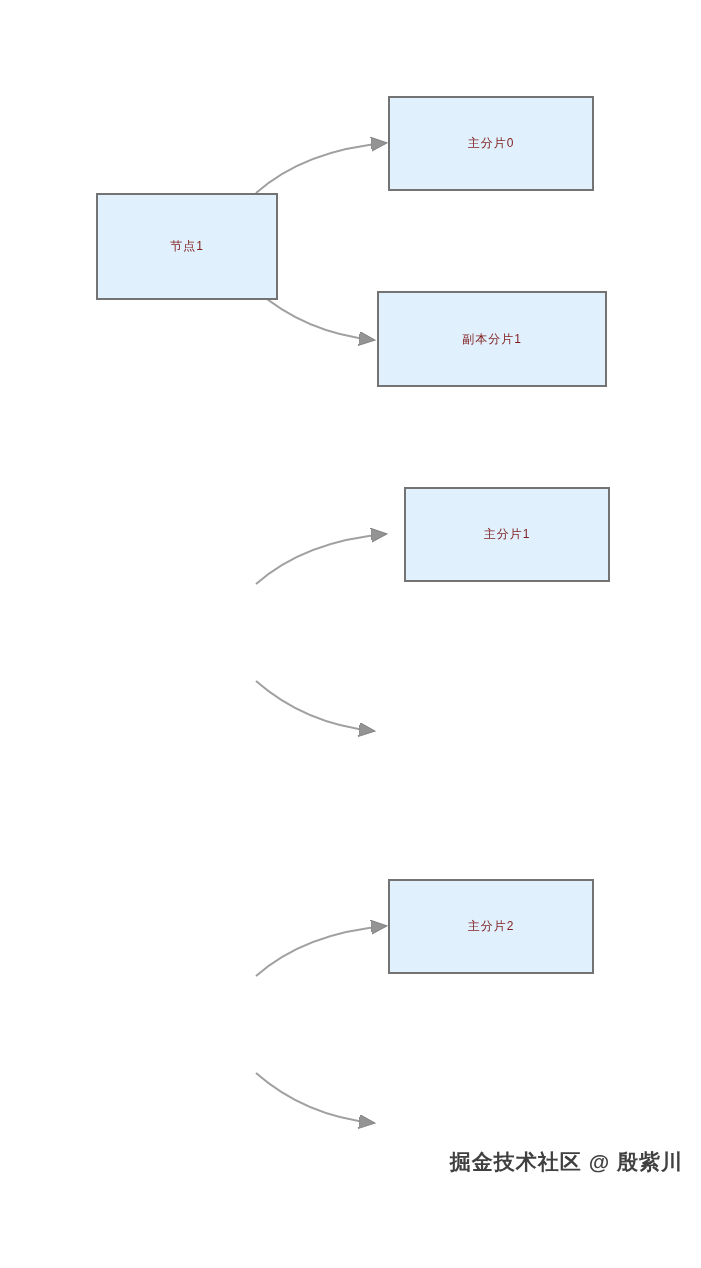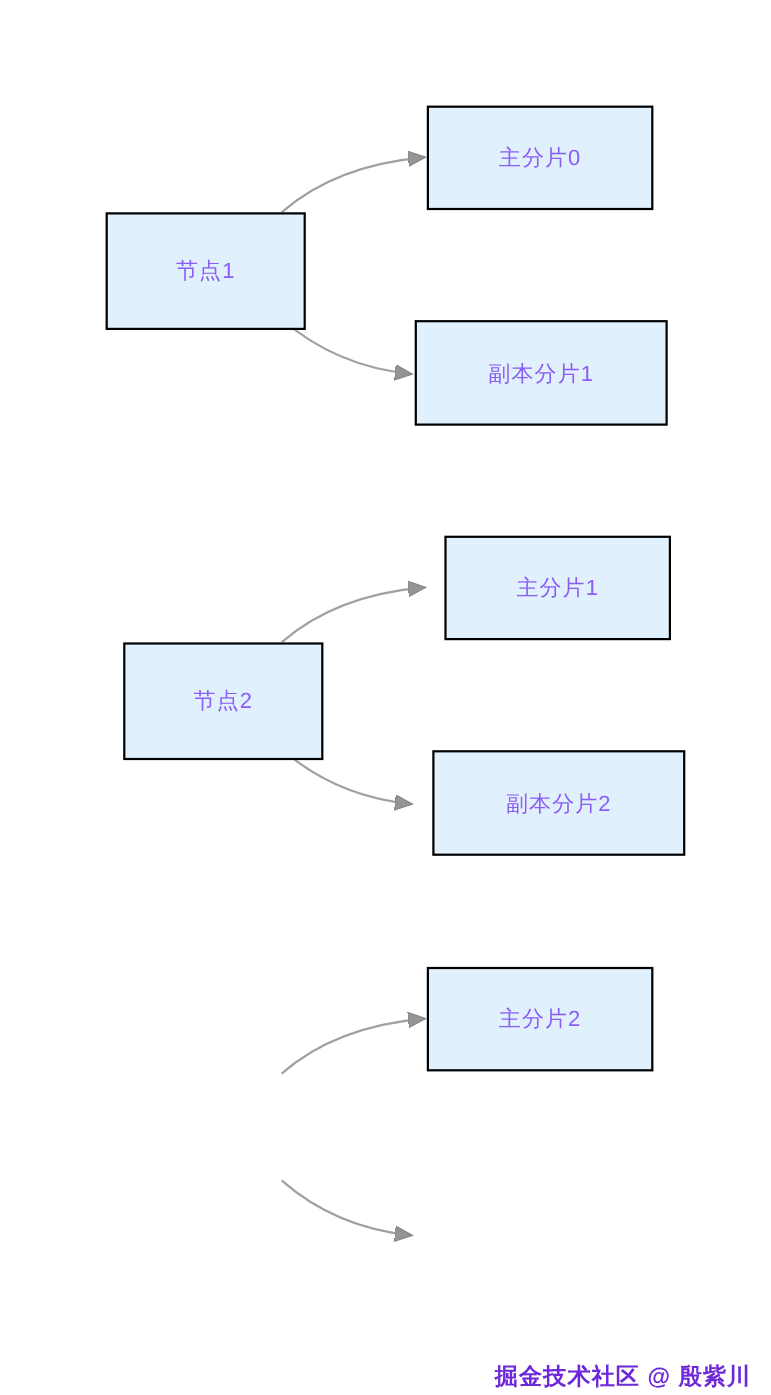--- a/index.html
+++ b/index.html
@@ -29,42 +29,42 @@
     width: 701px;
     height: 293px;
   }
   .group.g1 { top: 96px; }
   .group.g2 { top: 487px; margin-left: 16px; }
   .group.g3 { top: 879px; }
   .box {
     position: absolute;
     box-sizing: border-box;
     background: #e0f0fc;
-    border: 2px solid #000000;
+    border: 2px solid #737373;
     display: flex;
     align-items: center;
     justify-content: center;
-    font-size: 20px;
-    color: #8b5cf6;
+    font-size: 12px;
+    color: #7f1d1d;
     letter-spacing: 1px;
     white-space: nowrap;
   }
   .box.primary { left: 388px; top: 0;     width: 206px; height: 95px; }
   .box.node    { left: 96px;  top: 97px;  width: 182px; height: 107px; }
   .box.replica { left: 377px; top: 195px; width: 230px; height: 96px; }
   .watermark {
     position: absolute;
-    top: 1237px;
+    top: 1148px;
     left: 0;
     width: 683px;
     text-align: right;
     font-size: 21px;
     font-weight: bold;
     letter-spacing: 1px;
-    color: #6d28d9;
+    color: #404040;
     text-shadow: 2px 2px 0 #ffffff, 2px 2px 1px rgba(255,255,255,0.85);
   }
 </style>
 </head>
 <body>
 
 <div class="canvas">
 
   <svg class="arrows-layer" width="701" height="1268" viewBox="0 0 701 1268" xmlns="http://www.w3.org/2000/svg">
     <defs>
@@ -84,22 +84,20 @@
   </svg>
 
   <div class="group g1">
     <div class="box primary">主分片0</div>
     <div class="box node">节点1</div>
     <div class="box replica">副本分片1</div>
   </div>
 
   <div class="group g2">
     <div class="box primary">主分片1</div>
-    <div class="box node">节点2</div>
-    <div class="box replica">副本分片2</div>
   </div>
 
   <div class="group g3">
     <div class="box primary">主分片2</div>
   </div>
 
   <div class="watermark">掘金技术社区 @ 殷紫川</div>
 
 </div>
 

